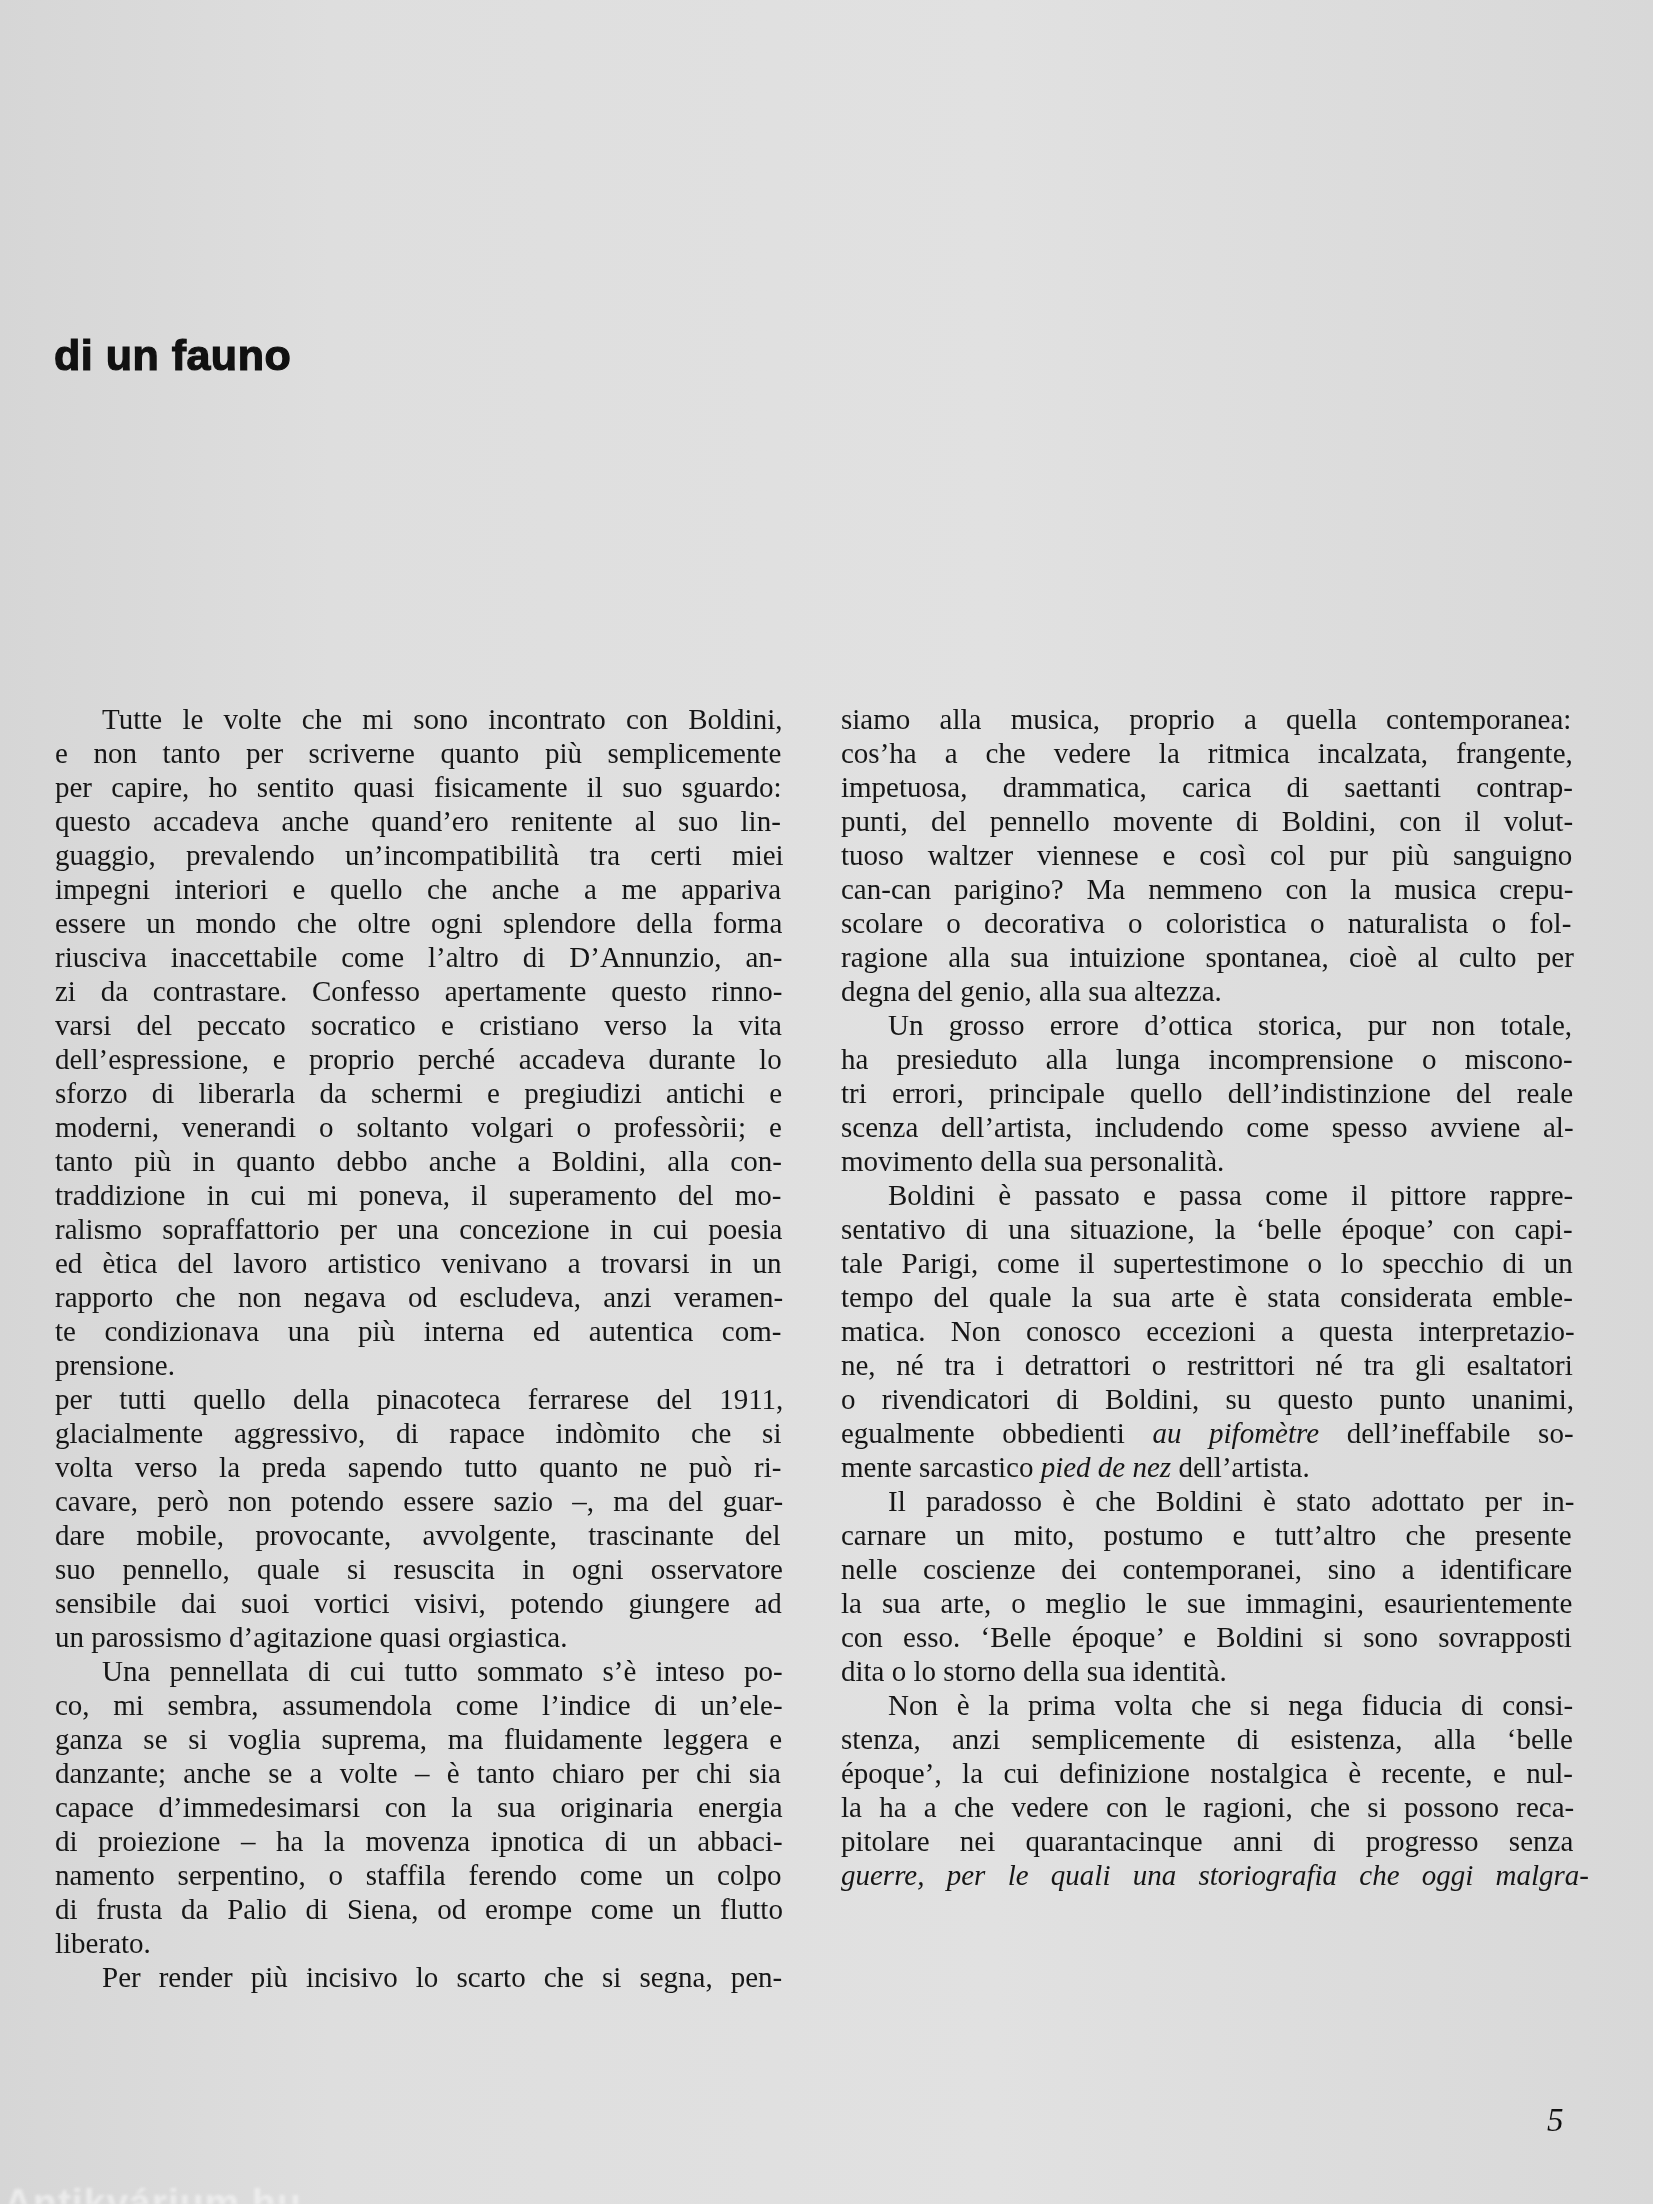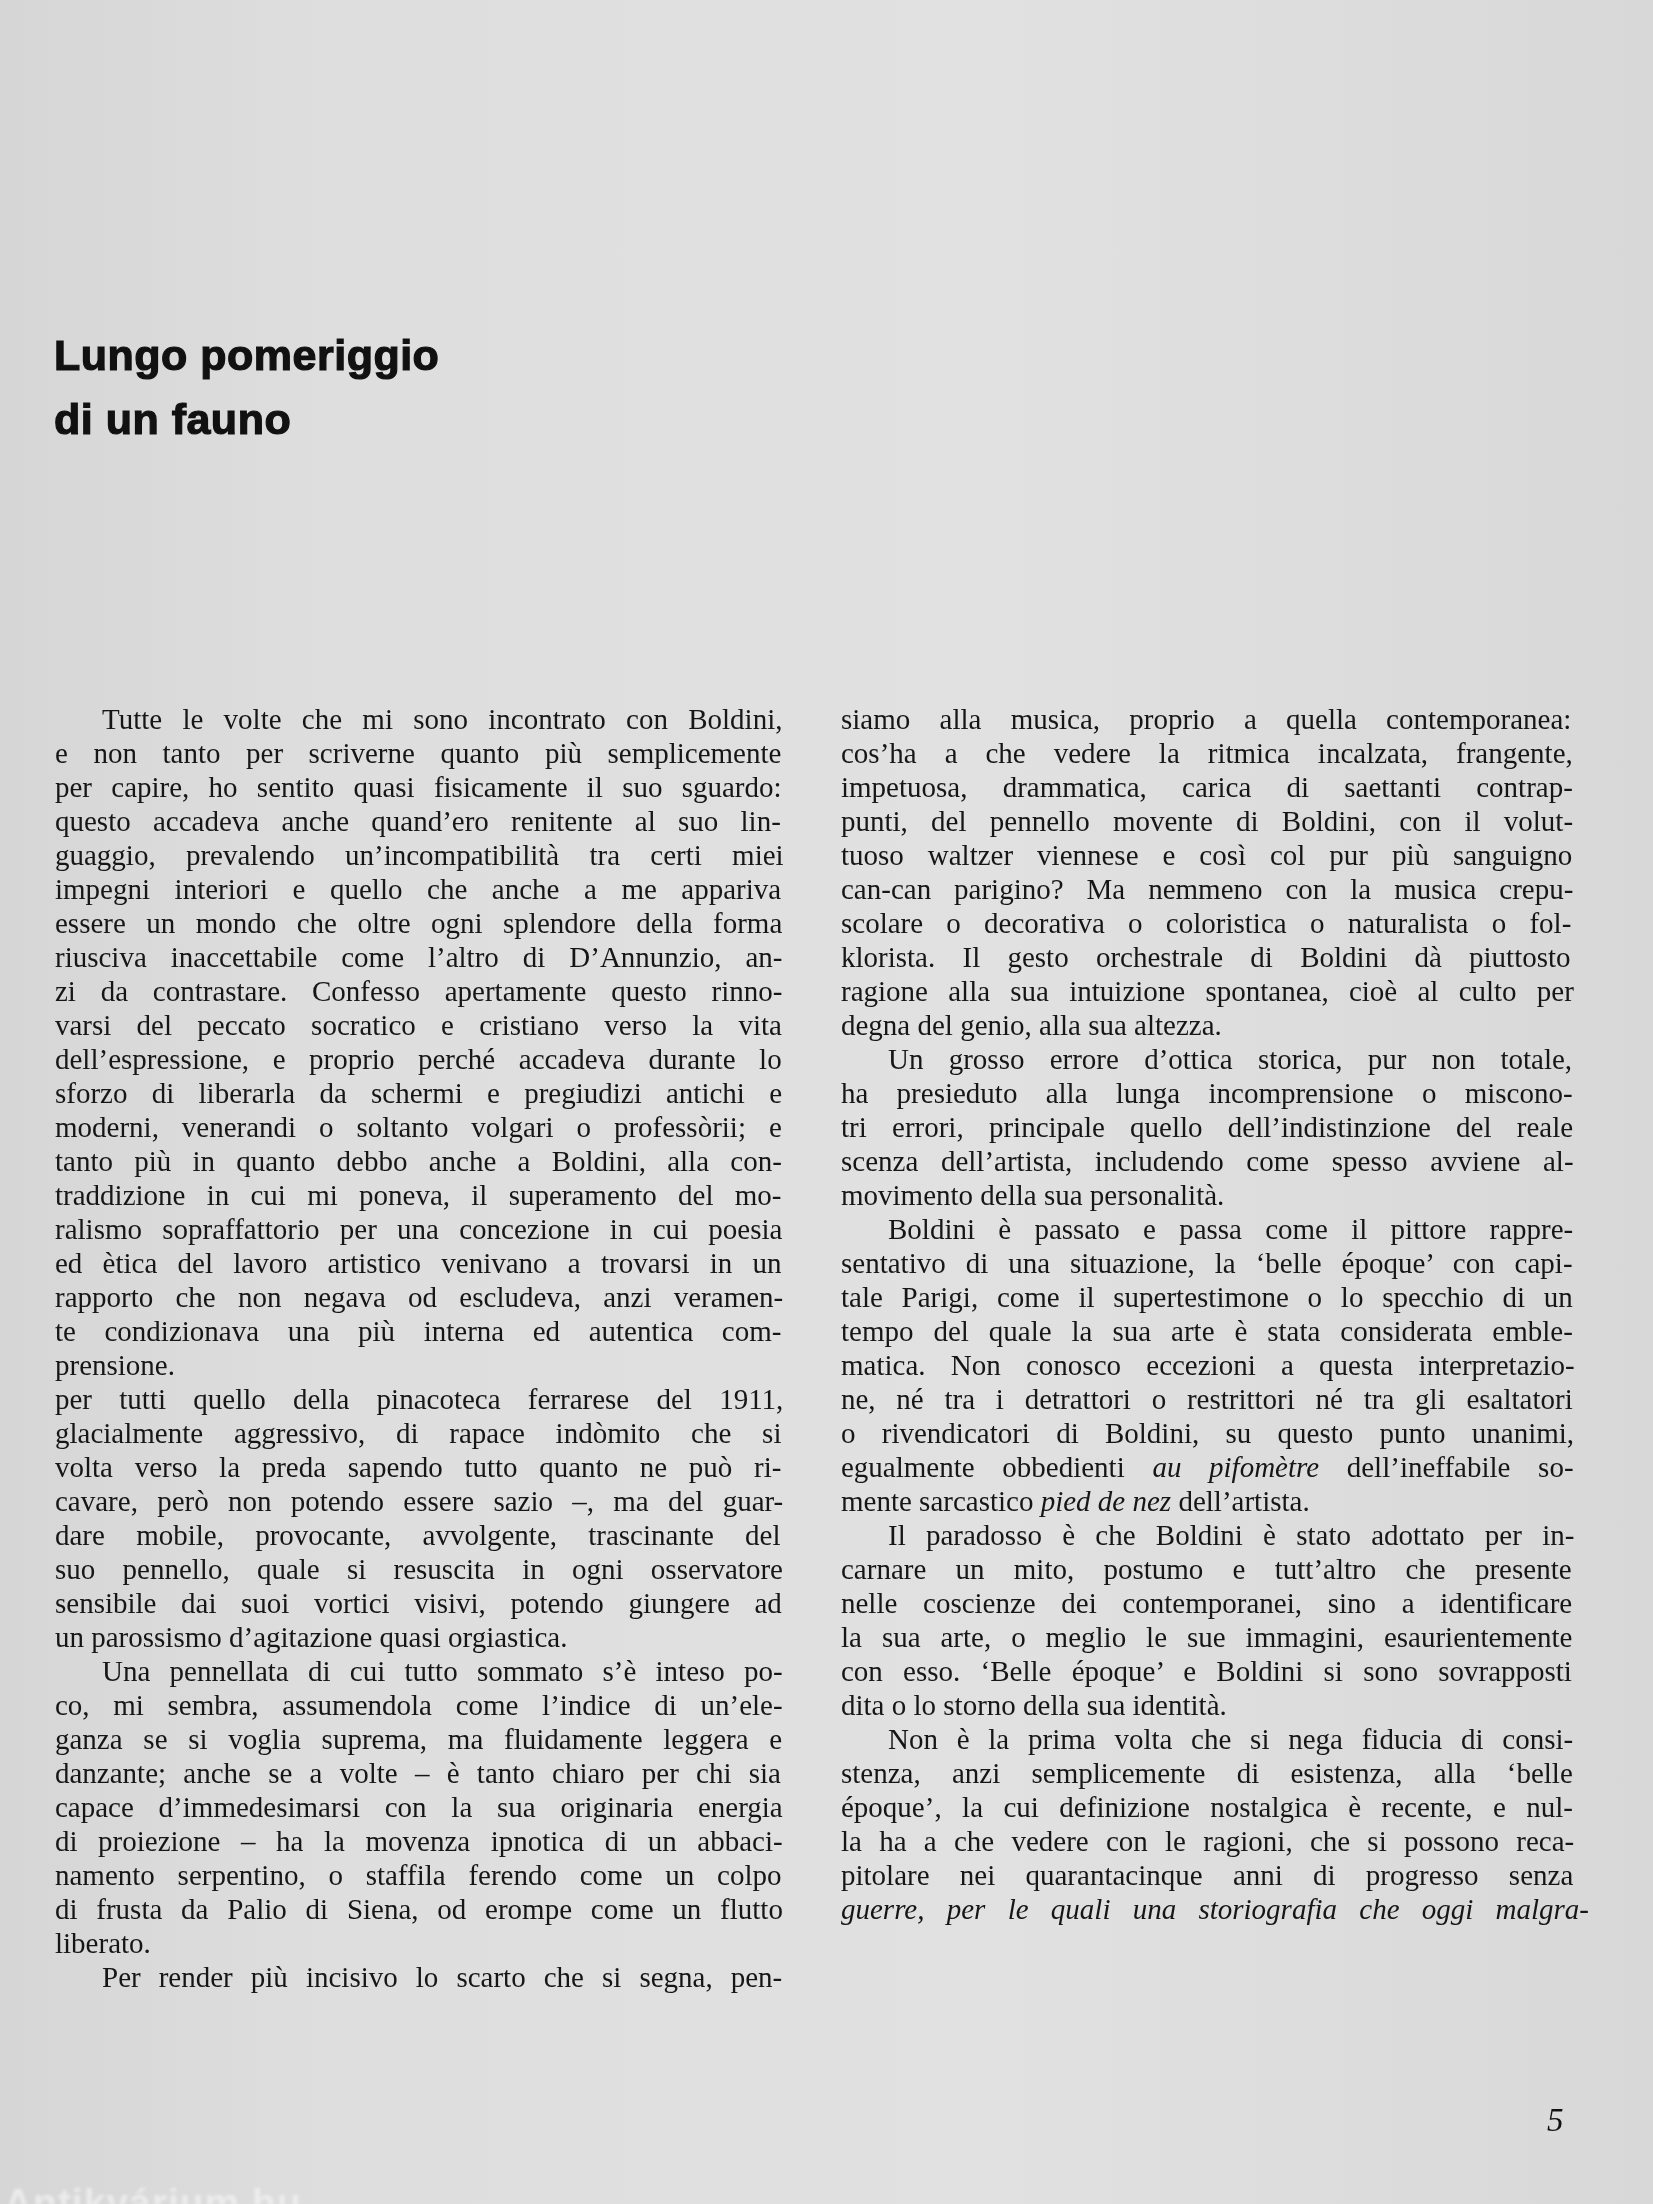--- a/index.html
+++ b/index.html
@@ -55,21 +55,20 @@
     font-weight: bold; font-size: 39px; color: #f2f2f2;
     opacity: 0.75; filter: blur(1.5px); letter-spacing: 1px;
     height: 27px; overflow: hidden; line-height: 50px;
   }
 </style>
 </head>
 <body>
 
 <div class="page">
   <h1 class="title">
-    <span>Lungo pomeriggio</span>
     <span>di un fauno</span>
   </h1>
 
   <div class="col left" id="col-left">
       <div class="line indent" style="display: block; width: auto; word-spacing: 13px;">Tutte le volte che mi sono incontrato con Boldini,</div>
       <div class="line" style="display: block; width: auto; word-spacing: 18.3px;">e non tanto per scriverne quanto più semplicemente</div>
       <div class="line" style="display: block; width: auto; word-spacing: 12px;">per capire, ho sentito quasi fisicamente il suo sguardo:</div>
       <div class="line" style="display: block; width: auto; word-spacing: 15px;">questo accadeva anche quand’ero renitente al suo lin-</div>
       <div class="line" style="display: block; width: auto; word-spacing: 23px;">guaggio, prevalendo un’incompatibilità tra certi miei</div>
       <div class="line" style="display: block; width: auto; word-spacing: 17.3px;">impegni interiori e quello che anche a me appariva</div>
@@ -107,21 +106,20 @@
       <div class="line indent" style="display: block; width: auto; word-spacing: 10.8px;">Per render più incisivo lo scarto che si segna, pen-</div>
     </div>
   <div class="col right" id="col-right">
       <div class="line" style="display: block; width: auto; word-spacing: 22px;">siamo alla musica, proprio a quella contemporanea:</div>
       <div class="line" style="display: block; width: auto; word-spacing: 20.7px;">cos’ha a che vedere la ritmica incalzata, frangente,</div>
       <div class="line" style="display: block; width: auto; word-spacing: 28px;">impetuosa, drammatica, carica di saettanti contrap-</div>
       <div class="line" style="display: block; width: auto; word-spacing: 16px;">punti, del pennello movente di Boldini, con il volut-</div>
       <div class="line" style="display: block; width: auto; word-spacing: 16.7px;">tuoso waltzer viennese e così col pur più sanguigno</div>
       <div class="line" style="display: block; width: auto; word-spacing: 15.7px;">can-can parigino? Ma nemmeno con la musica crepu-</div>
       <div class="line" style="display: block; width: auto; word-spacing: 16px;">scolare o decorativa o coloristica o naturalista o fol-</div>
-      <div class="line" style="display: block; width: auto; word-spacing: 20px;">klorista. Il gesto orchestrale di Boldini dà piuttosto</div>
       <div class="line" style="display: block; width: auto; word-spacing: 13px;">ragione alla sua intuizione spontanea, cioè al culto per</div>
       <div class="line last">degna del genio, alla sua altezza.</div>
       <div class="line indent" style="display: block; width: auto; word-spacing: 18px;">Un grosso errore d’ottica storica, pur non totale,</div>
       <div class="line" style="display: block; width: auto; word-spacing: 21px;">ha presieduto alla lunga incomprensione o miscono-</div>
       <div class="line" style="display: block; width: auto; word-spacing: 18px;">tri errori, principale quello dell’indistinzione del reale</div>
       <div class="line" style="display: block; width: auto; word-spacing: 15.4px;">scenza dell’artista, includendo come spesso avviene al-</div>
       <div class="line last">movimento della sua personalità.</div>
       <div class="line indent" style="display: block; width: auto; word-spacing: 16px;">Boldini è passato e passa come il pittore rappre-</div>
       <div class="line" style="display: block; width: auto; word-spacing: 12.7px;">sentativo di una situazione, la ‘belle époque’ con capi-</div>
       <div class="line" style="display: block; width: auto; word-spacing: 11.5px;">tale Parigi, come il supertestimone o lo specchio di un</div>

